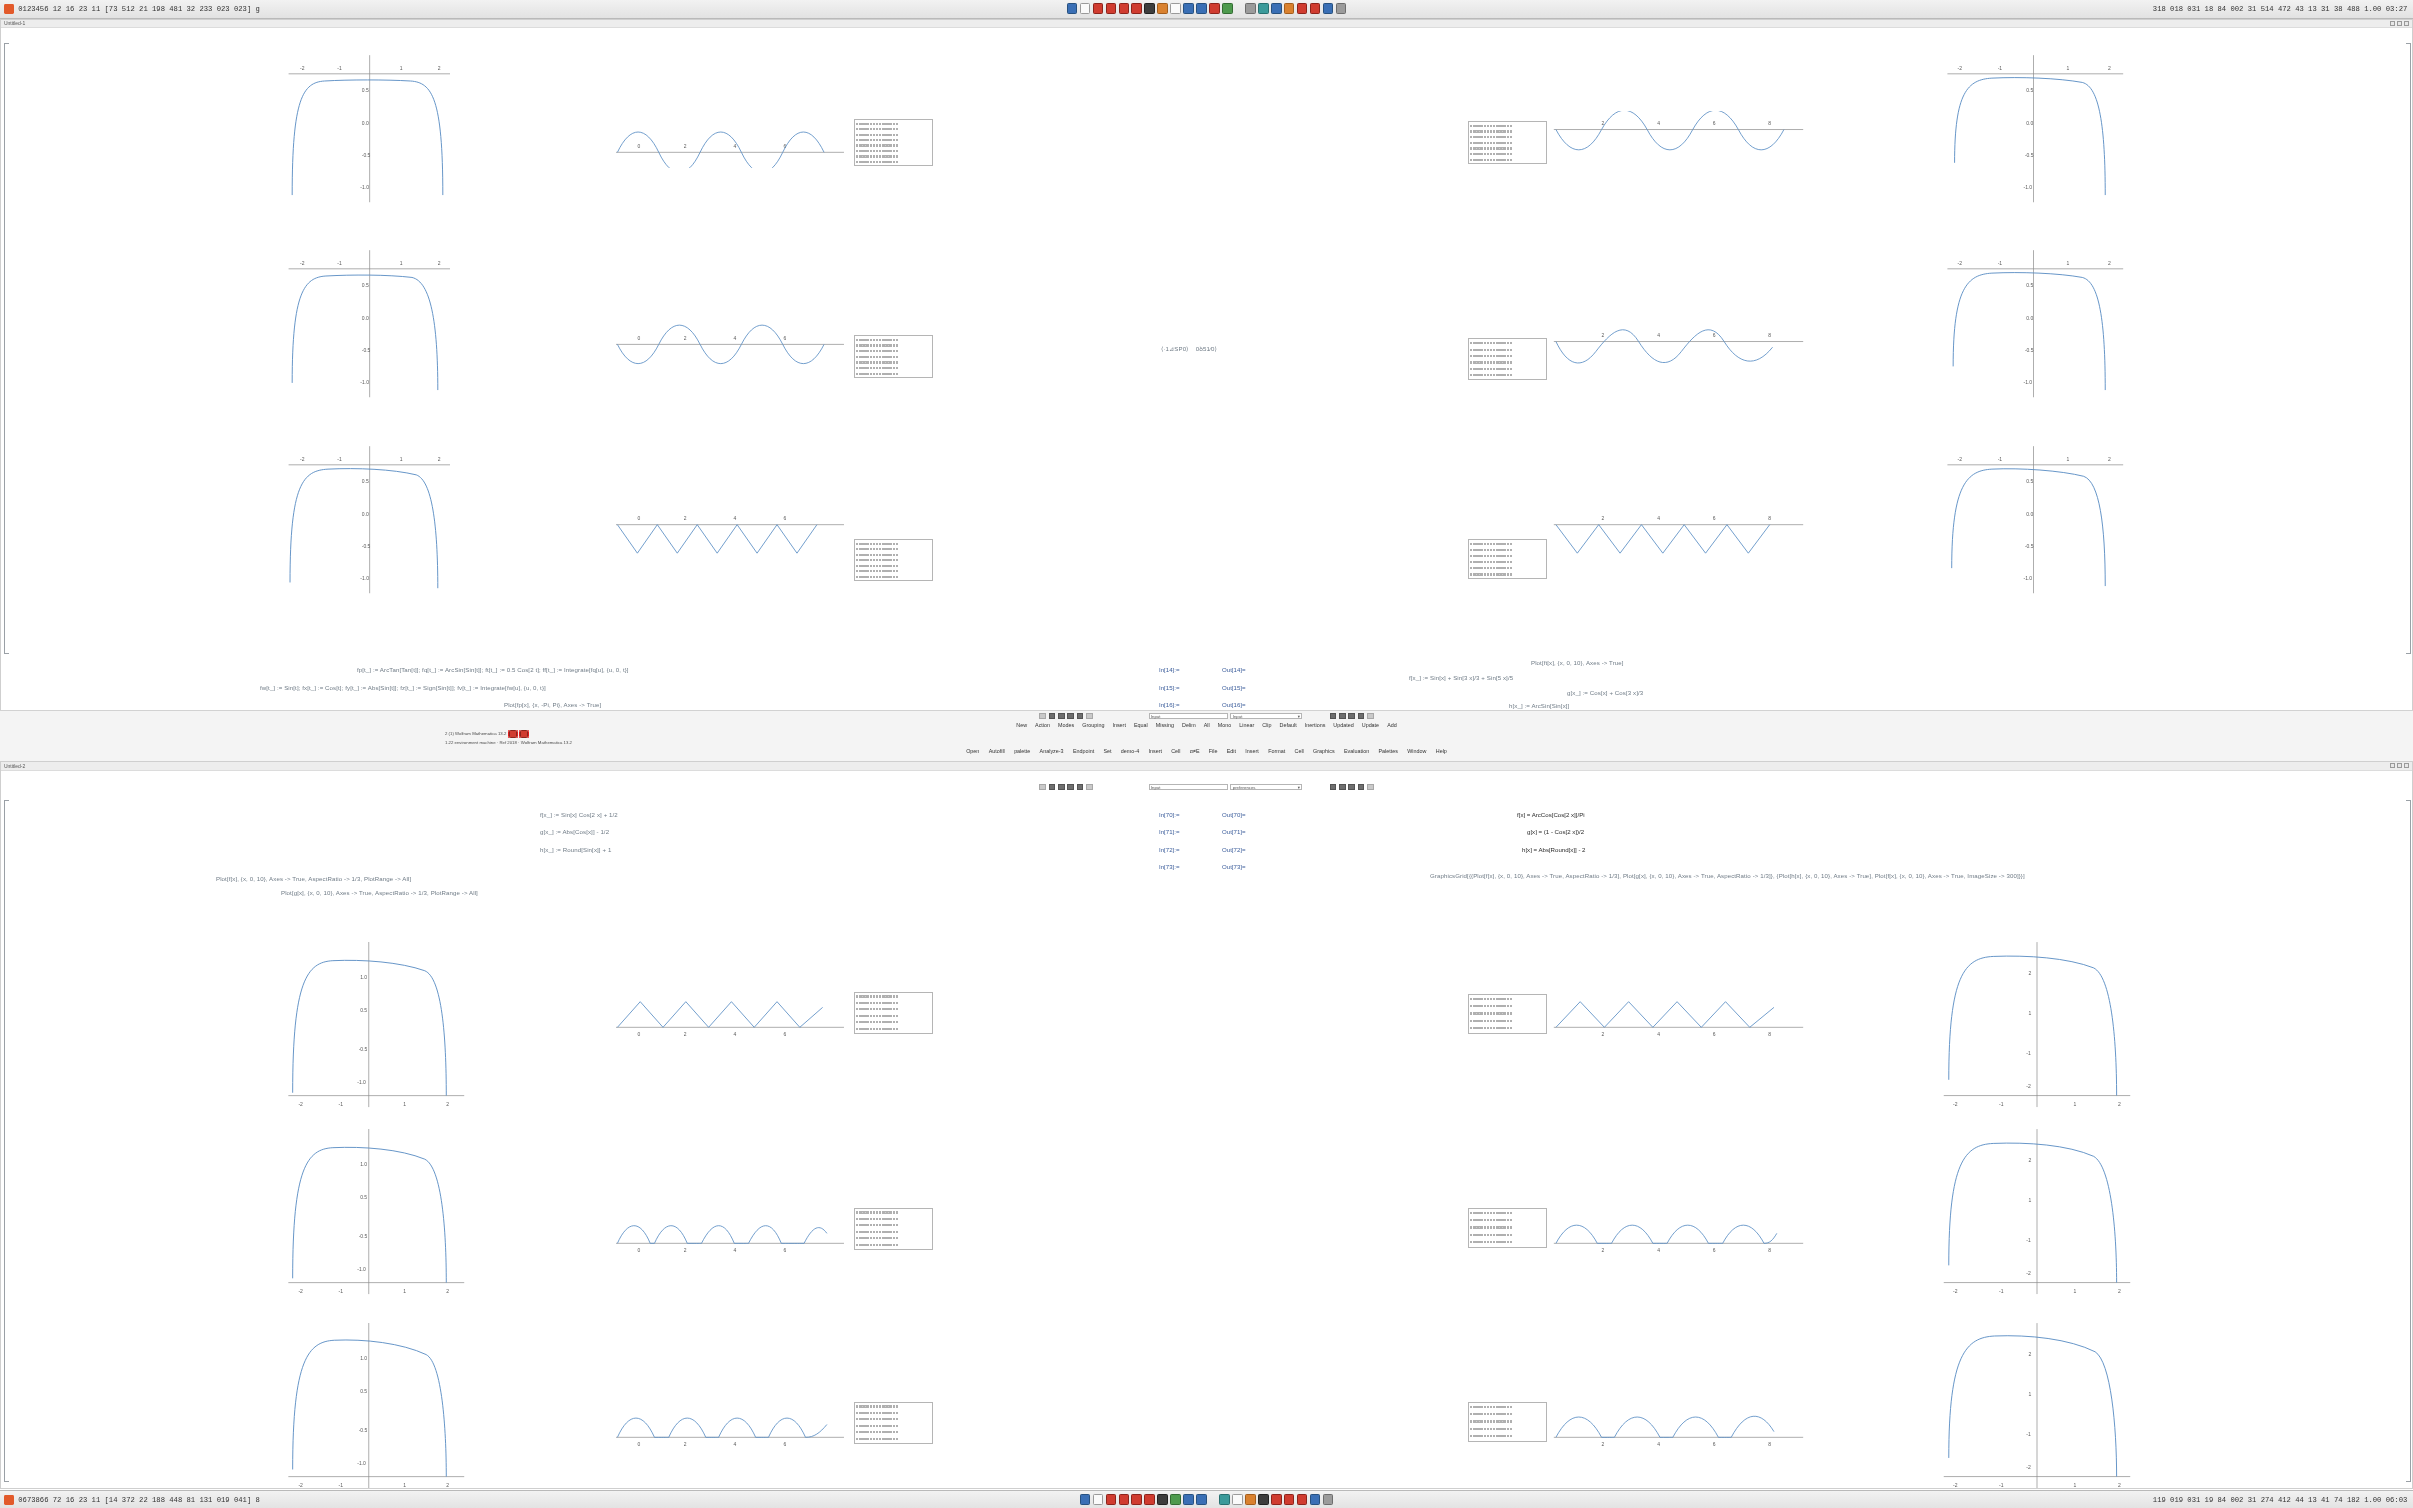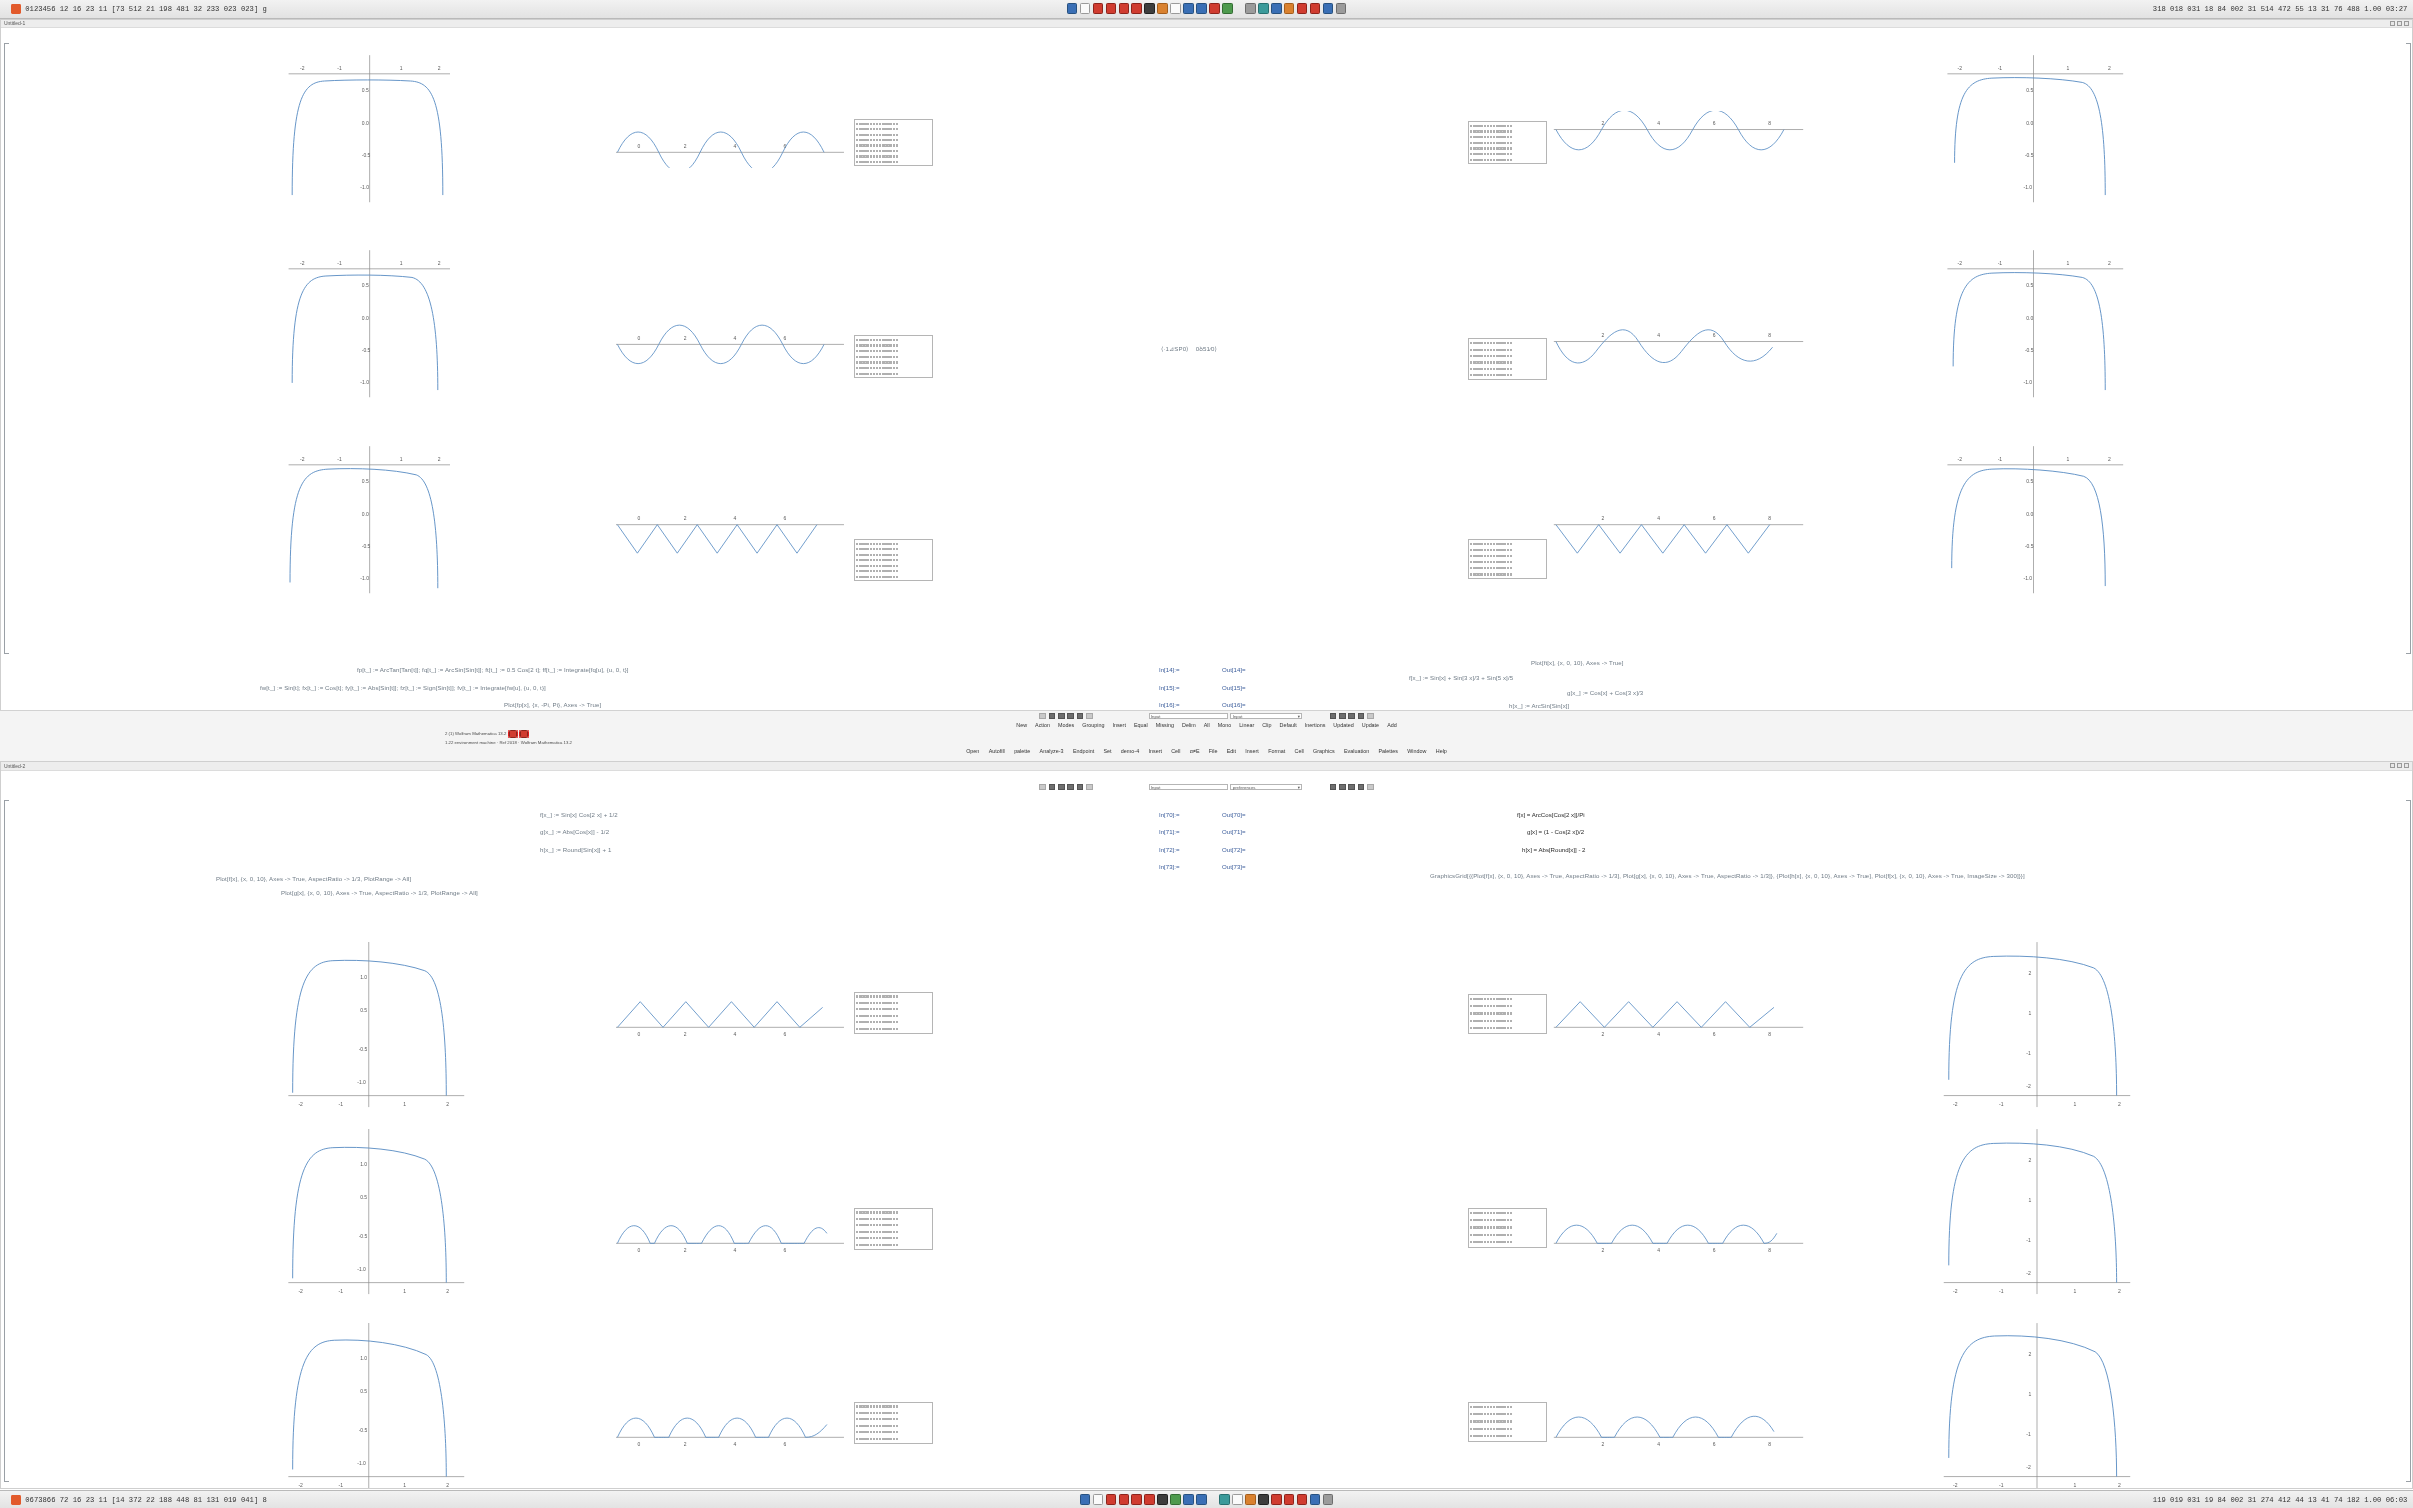--- a/index.html
+++ b/index.html
@@ -18,21 +18,21 @@
   .desktop-bar {
     position:absolute; left:0; width:2413px; height:18.7px;
     background:linear-gradient(#f2f2f2,#e2e2e2);
     border-bottom:0.7px solid #b9b9b9;
     display:flex; align-items:center;
     font-size:7.2px; color:#333;
   }
   .desktop-bar.top { top:0; }
   .desktop-bar.bottom { top:1490px; height:18.7px; border-top:0.7px solid #b9b9b9; border-bottom:none; }
 
-  .db-left { display:flex; align-items:center; gap:4.3px; padding-left:11px; min-width:302px; }
+  .db-left { display:flex; align-items:center; gap:4.3px; padding-left:4px; min-width:302px; }
   .db-center { flex:1; display:flex; align-items:center; justify-content:center; gap:2.2px; }
   .db-right { display:flex; align-items:center; gap:4.3px; padding-right:5.7px; min-width:302px; justify-content:flex-end; }
 
   .tray-icon {
     width:10.8px; height:10.8px; border-radius:1.4px;
     display:inline-block; border:0.7px solid rgba(0,0,0,.28);
     background:#d8d8d8;
   }
   .tray-icon.red { background:#d03c30; border-color:#8c241c; }
   .tray-icon.blue { background:#3a6fb5; border-color:#27517f; }
@@ -156,21 +156,21 @@
     <span class="tray-icon gray"></span>
     <span class="tray-icon teal"></span>
     <span class="tray-icon blue"></span>
     <span class="tray-icon orange"></span>
     <span class="tray-icon red"></span>
     <span class="tray-icon red"></span>
     <span class="tray-icon blue"></span>
     <span class="tray-icon gray"></span>
   </div>
   <div class="db-right">
-    <span class="mono">318 018 031 18  84 002 31 514 472 55 13  31  76 488 1.00</span>
+    <span class="mono">318 018 031 18  84 002 31 514 472 43 13  31  38 488 1.00</span>
     <span class="mono">03:27</span>
   </div>
 </div>
 
 <div class="win top">
   <div class="win-titlebar">
     <span>Untitled-1</span>
     <span class="win-ctrl">
       <i></i>
       <i></i>

